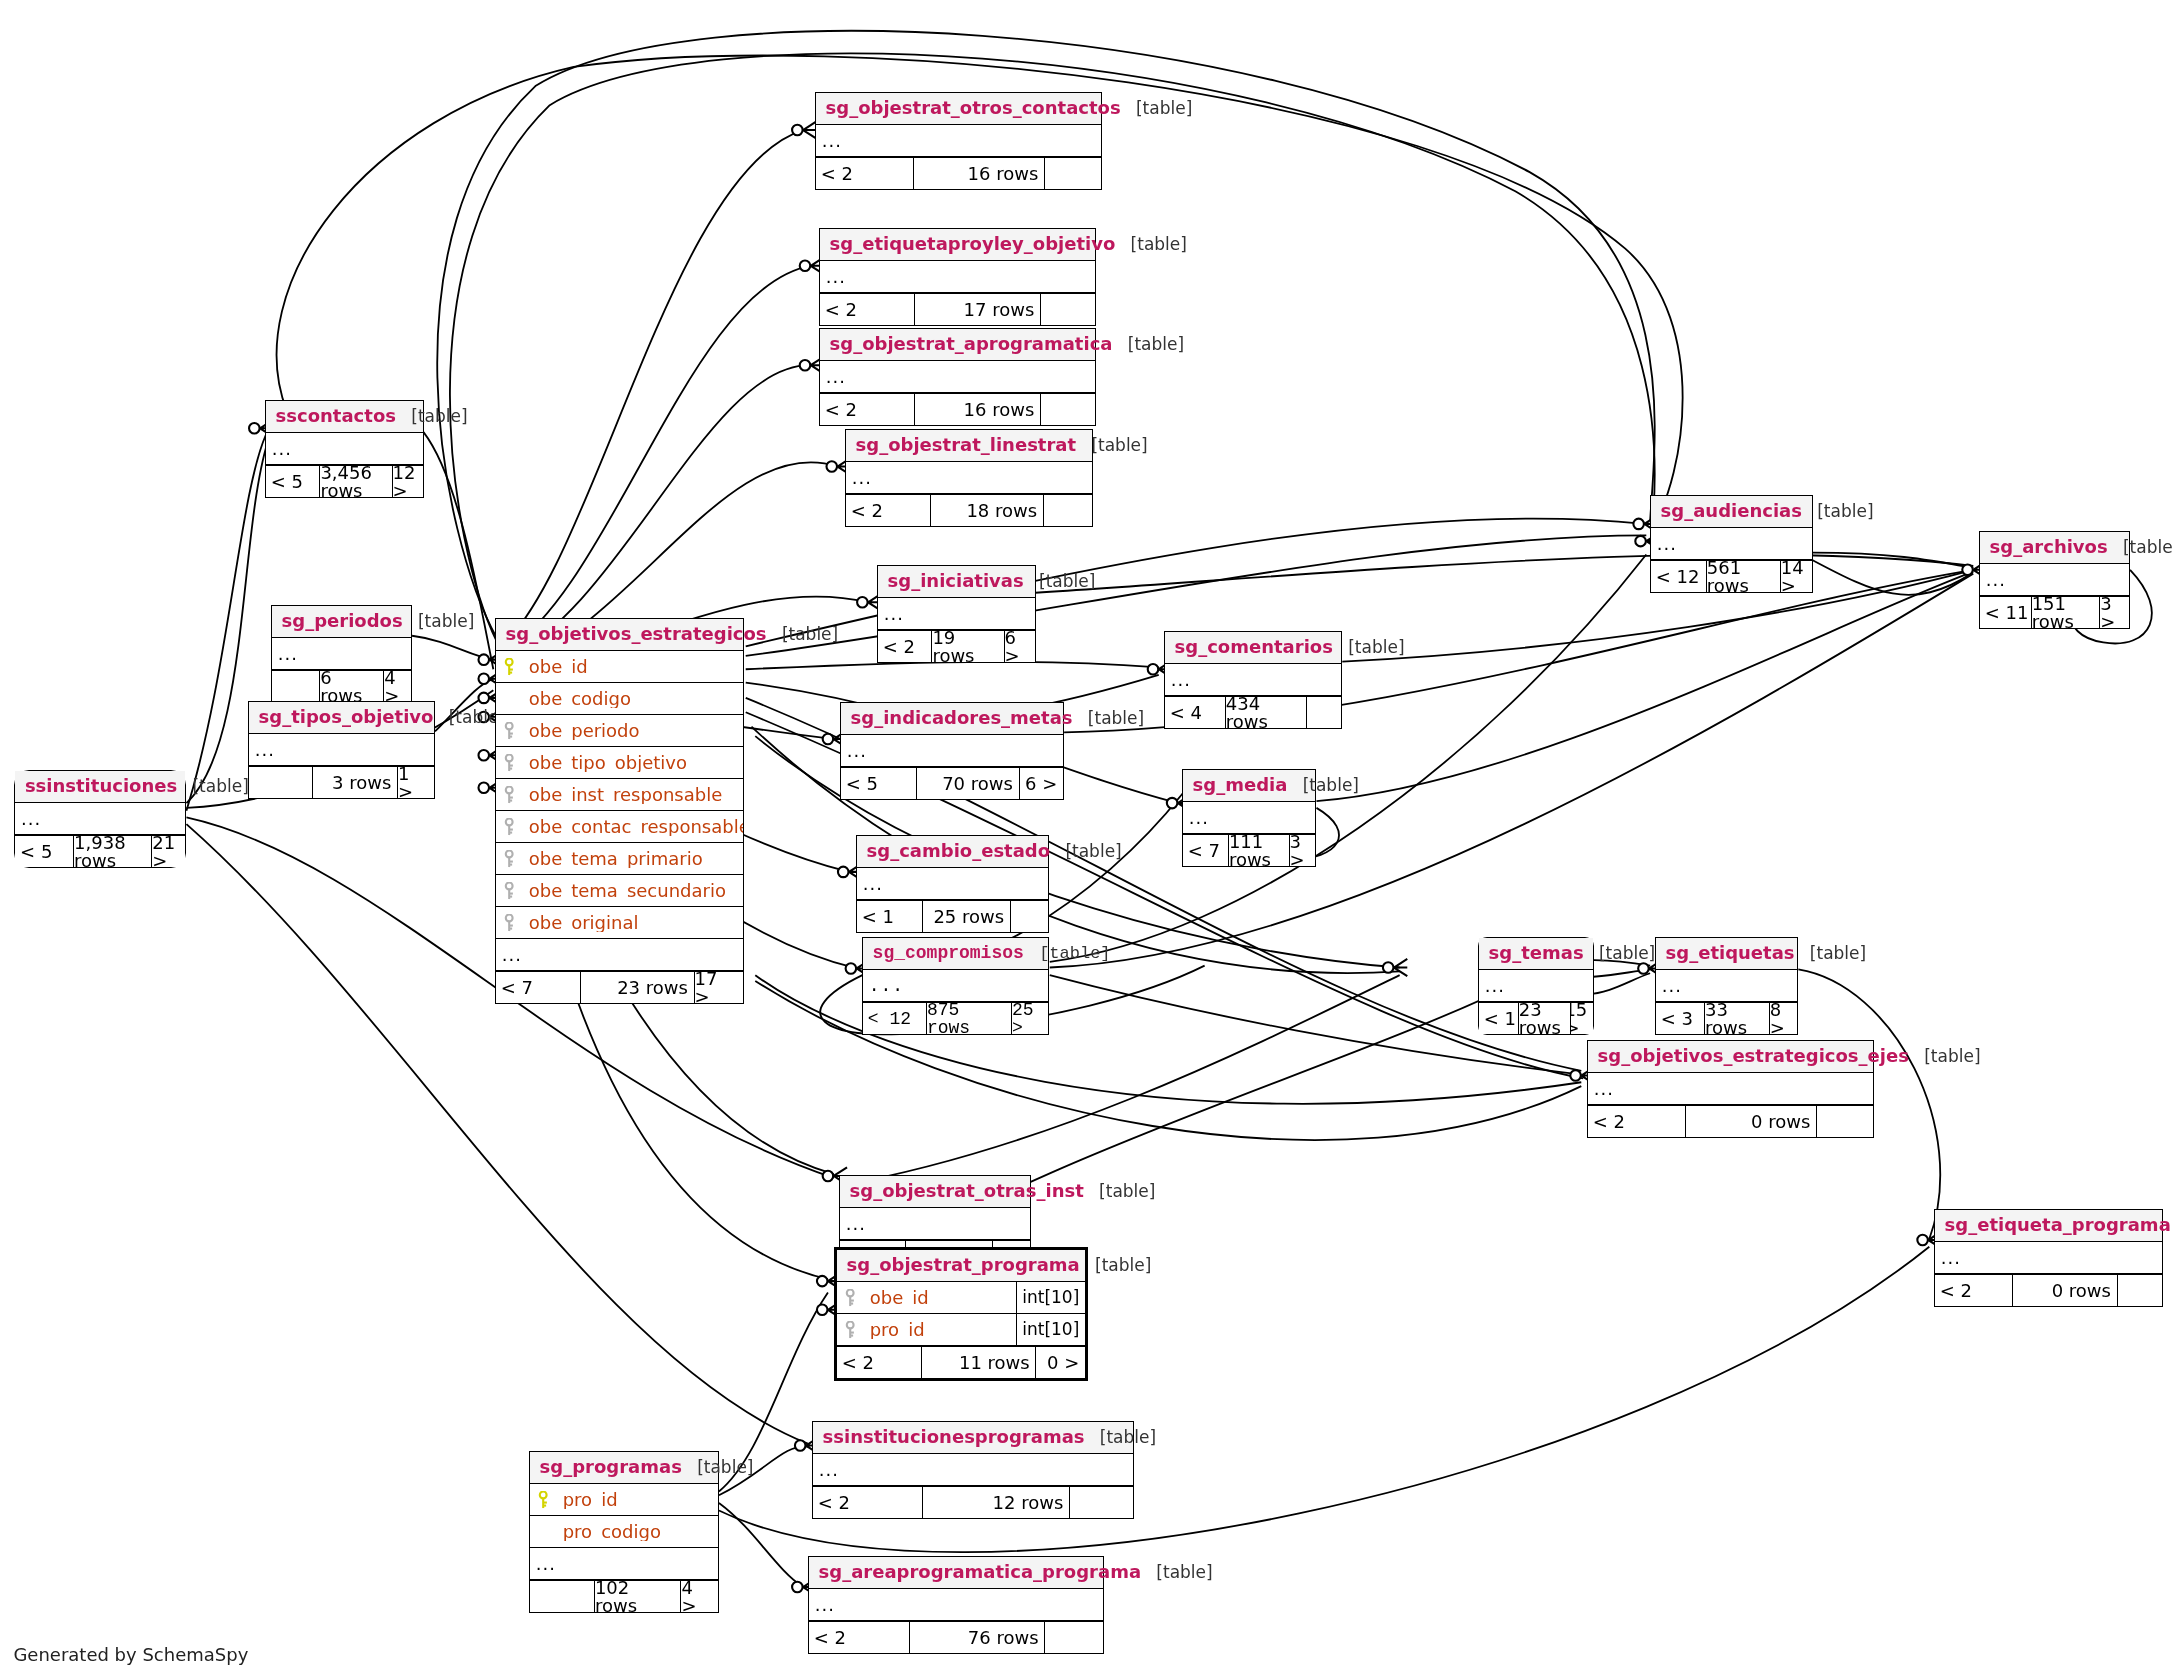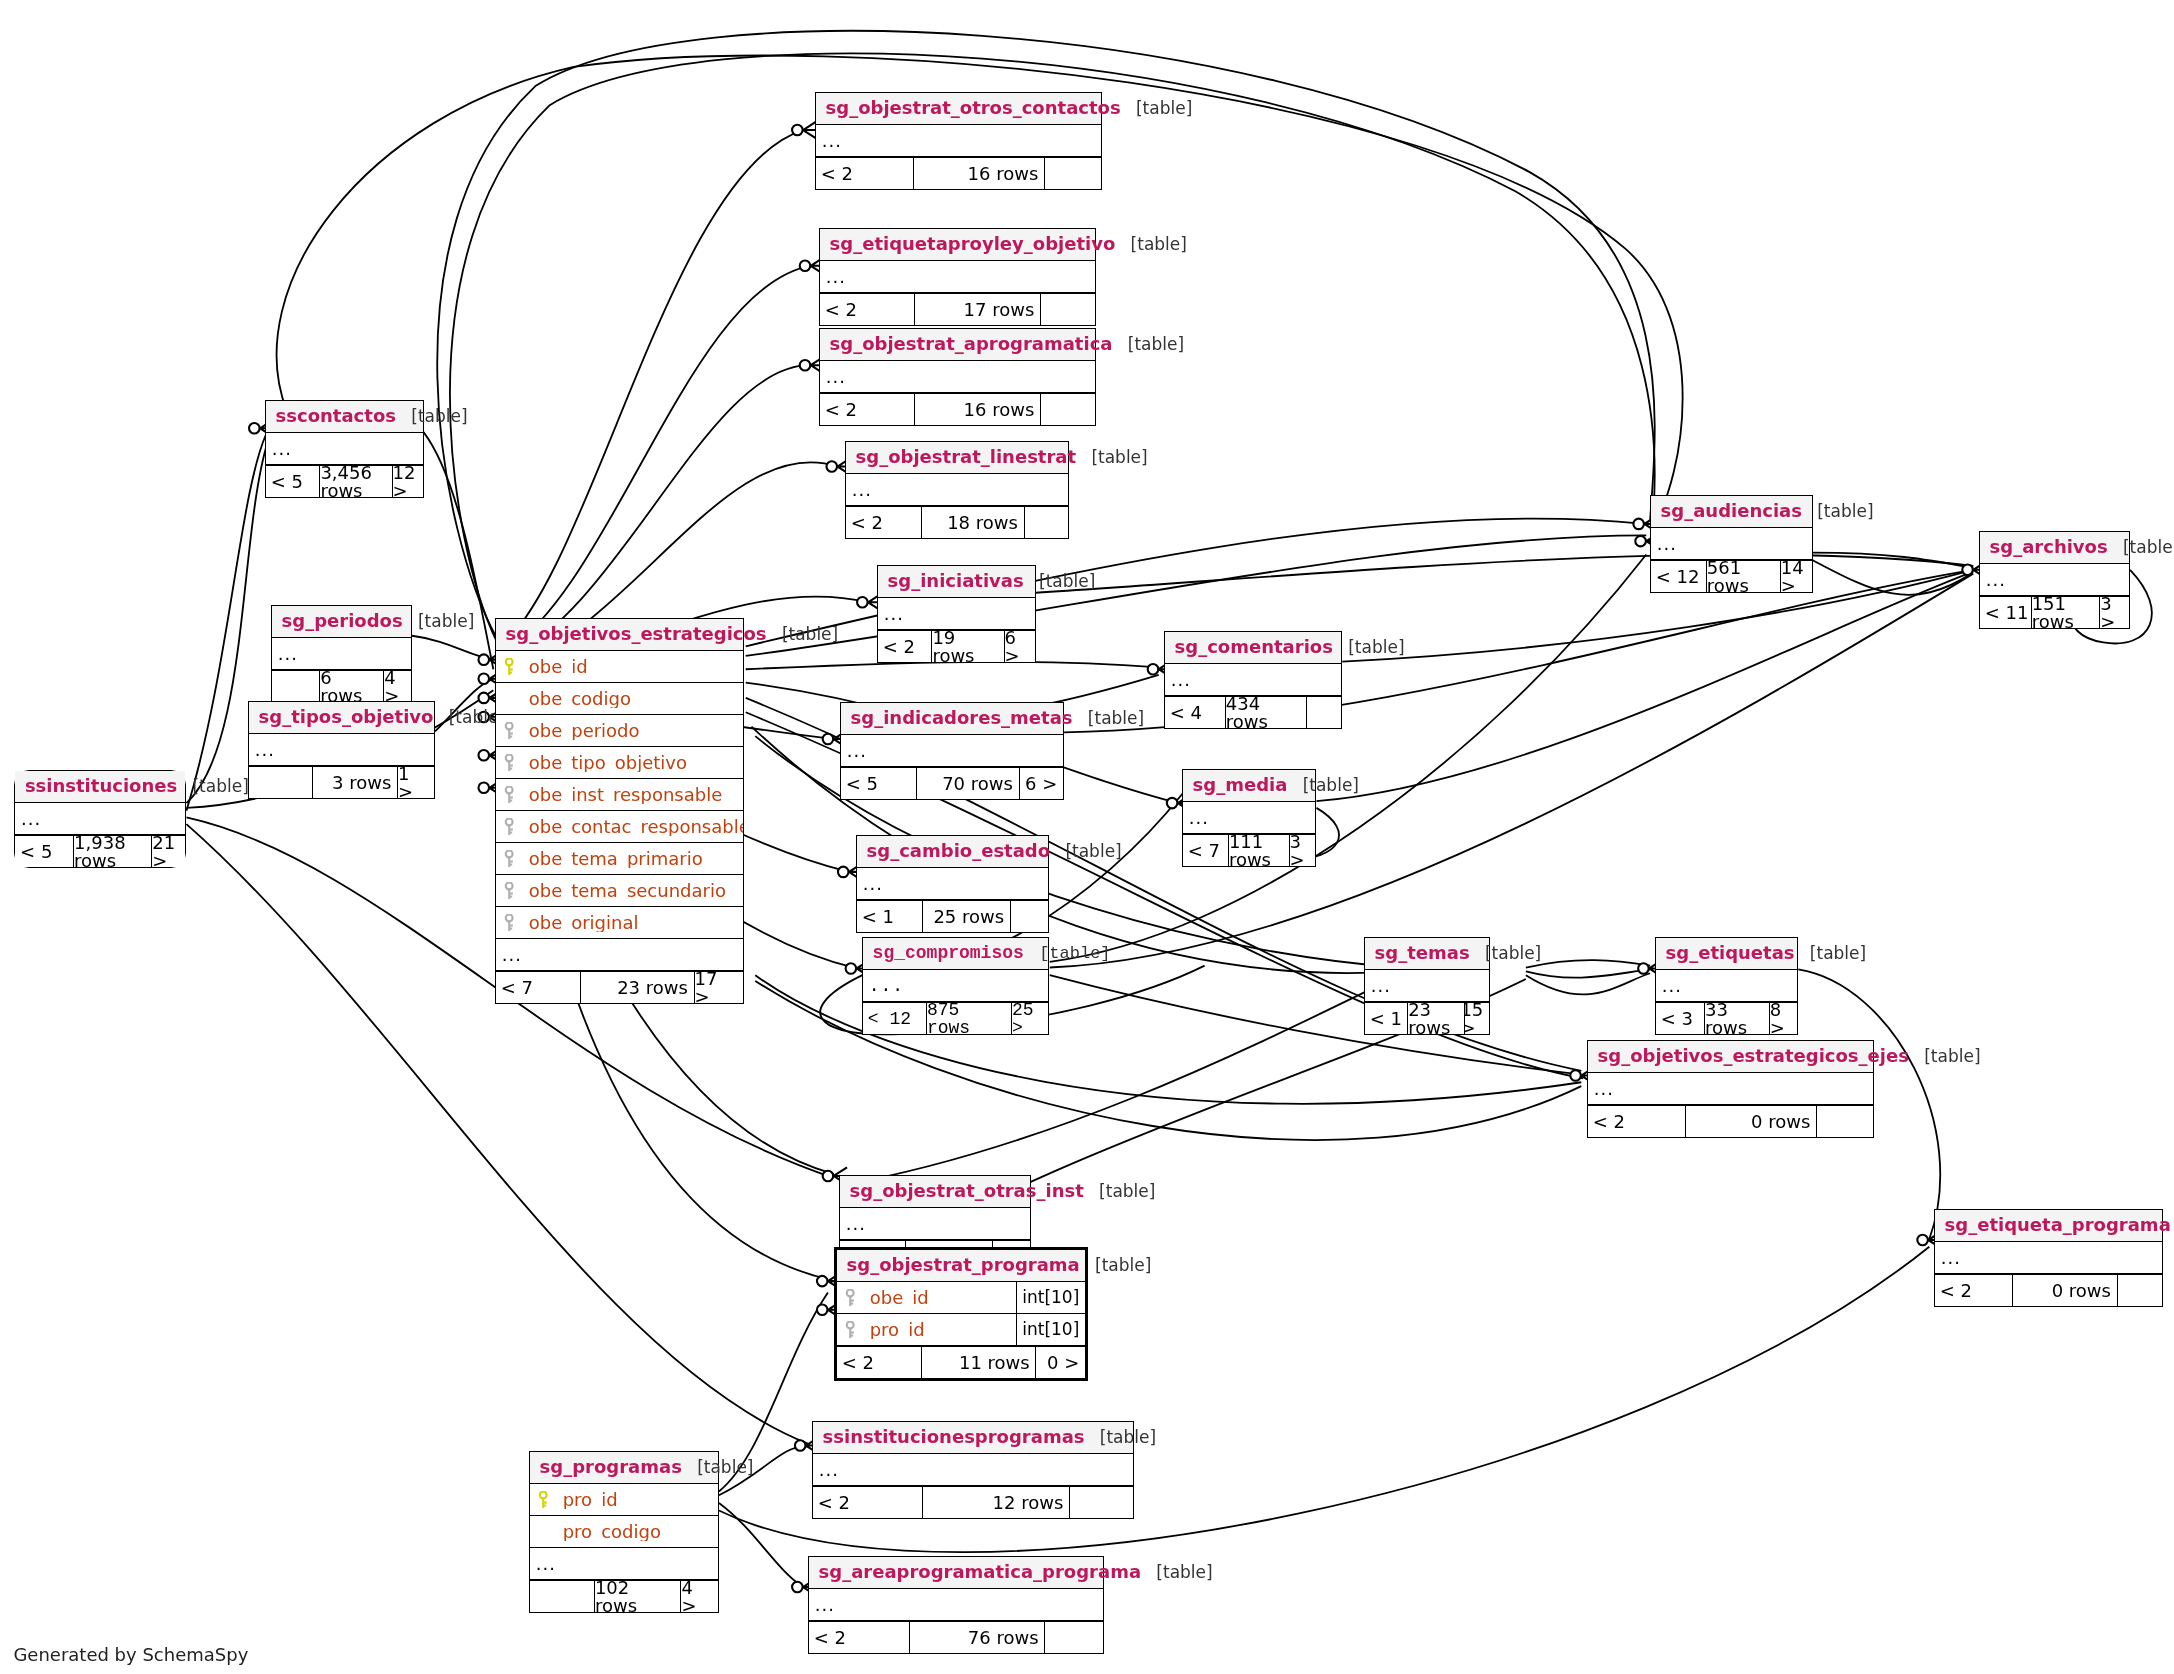--- a/index.html
+++ b/index.html
@@ -292,21 +292,21 @@
       </div>
       <div class="trow">
         <span class="ellipsis">...</span>
       </div>
       <div class="tfoot">
         <div class="f-left">&lt; 2</div>
         <div class="f-mid">16 rows</div>
         <div class="f-right"></div>
       </div>
     </div>
-    <div class="tbl" style="left: 845px; top: 429px; width: 224px; margin-top: 12px;">
+    <div class="tbl" style="left: 845px; top: 429px; width: 248px;">
       <div class="thead">
         <span class="tname">sg_objestrat_linestrat</span>
         <span class="ttag">[table]</span>
       </div>
       <div class="trow">
         <span class="ellipsis">...</span>
       </div>
       <div class="tfoot">
         <div class="f-left">&lt; 2</div>
         <div class="f-mid">18 rows</div>
@@ -552,21 +552,21 @@
       </div>
       <div class="trow">
         <span class="ellipsis">...</span>
       </div>
       <div class="tfoot">
         <div class="f-left">&lt; 12</div>
         <div class="f-mid">875 rows</div>
         <div class="f-right">25 &gt;</div>
       </div>
     </div>
-    <div class="tbl" style="left: 1364px; top: 937px; width: 126px;">
+    <div class="tbl" style="left: 1478px; top: 937px; width: 116px; border-radius: 9px;">
       <div class="thead">
         <span class="tname">sg_temas</span>
         <span class="ttag">[table]</span>
       </div>
       <div class="trow">
         <span class="ellipsis">...</span>
       </div>
       <div class="tfoot">
         <div class="f-left">&lt; 1</div>
         <div class="f-mid">23 rows</div>

